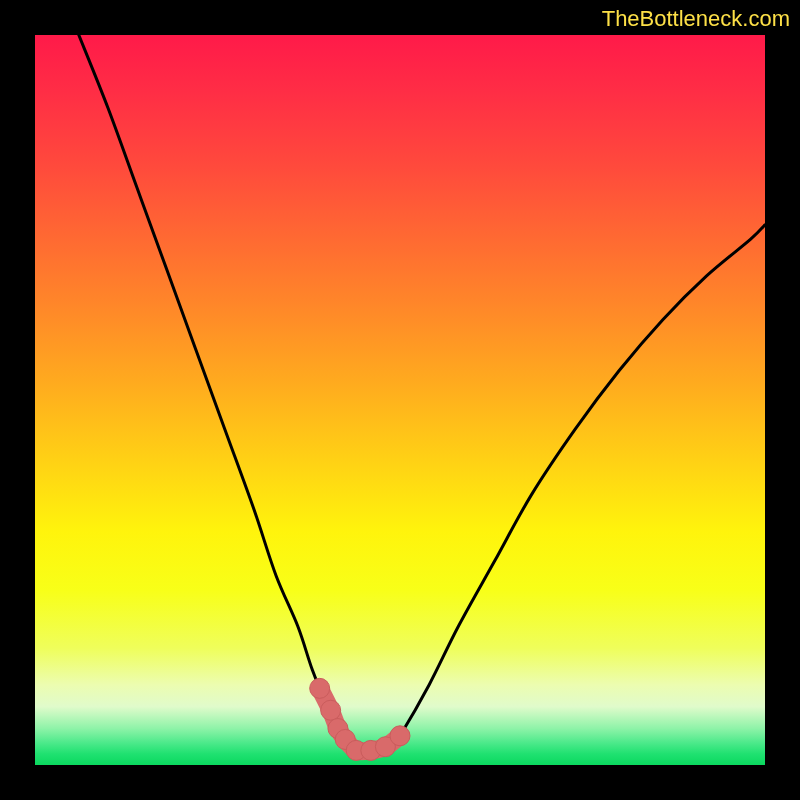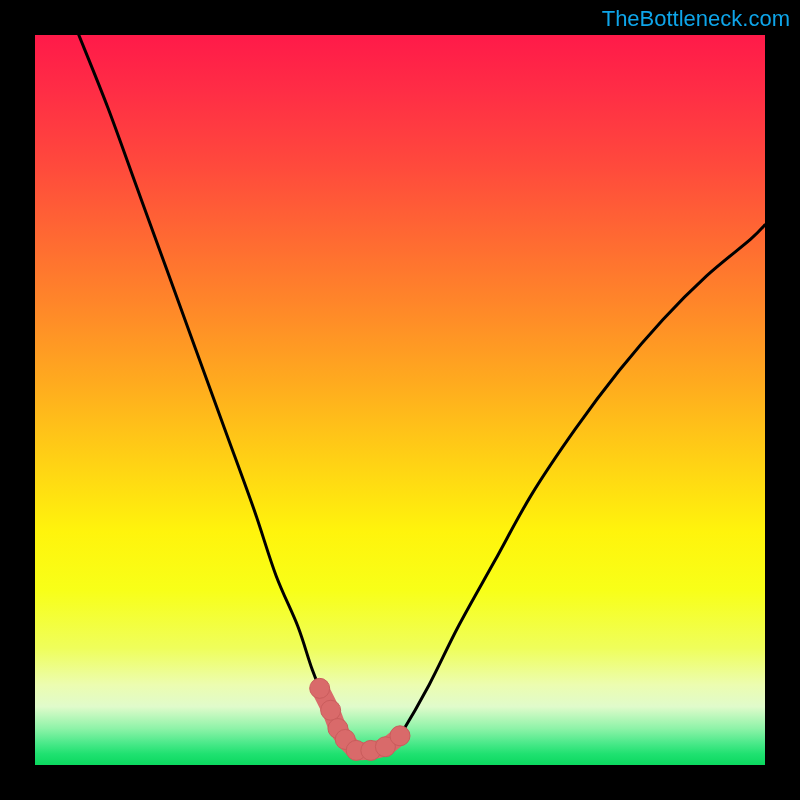--- a/index.html
+++ b/index.html
@@ -47,21 +47,21 @@
       #8ef3a8 95%,
       #4be98a 97%,
       #1fe170 98.5%,
       #0bd85f 100%
     );
   }
   .watermark {
     position: absolute;
     top: 6px;
     right: 10px;
-    color: #0ea5e9;
+    color: #fde047;
     font-size: 22px;
     font-weight: 500;
     font-family: Arial, Helvetica, sans-serif;
   }
   svg.curves {
     position: absolute;
     inset: 0;
     width: 730px;
     height: 730px;
   }

